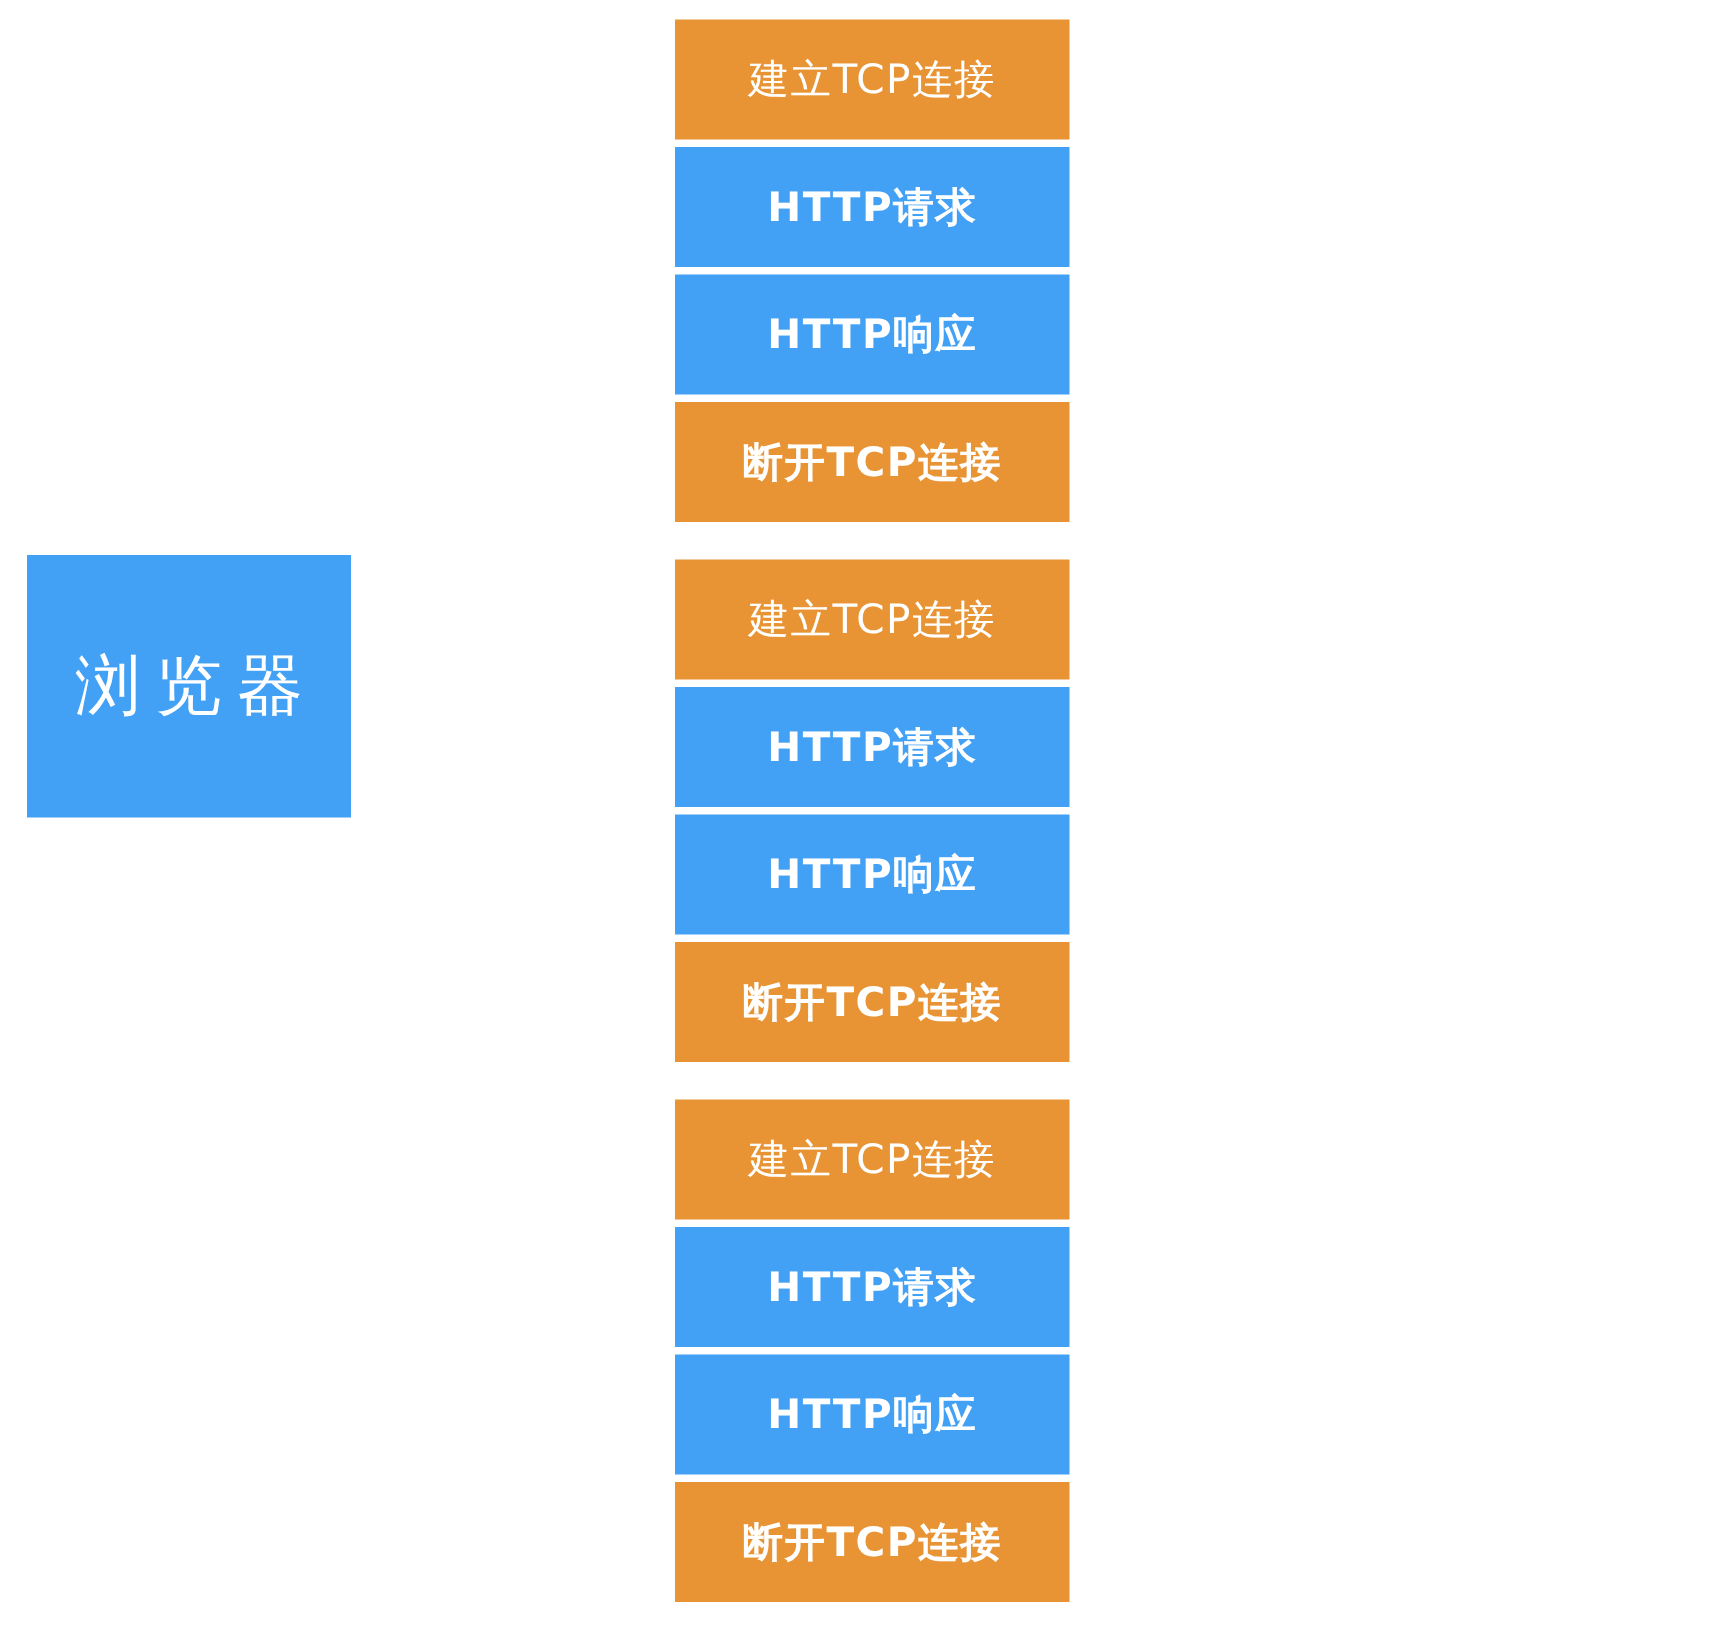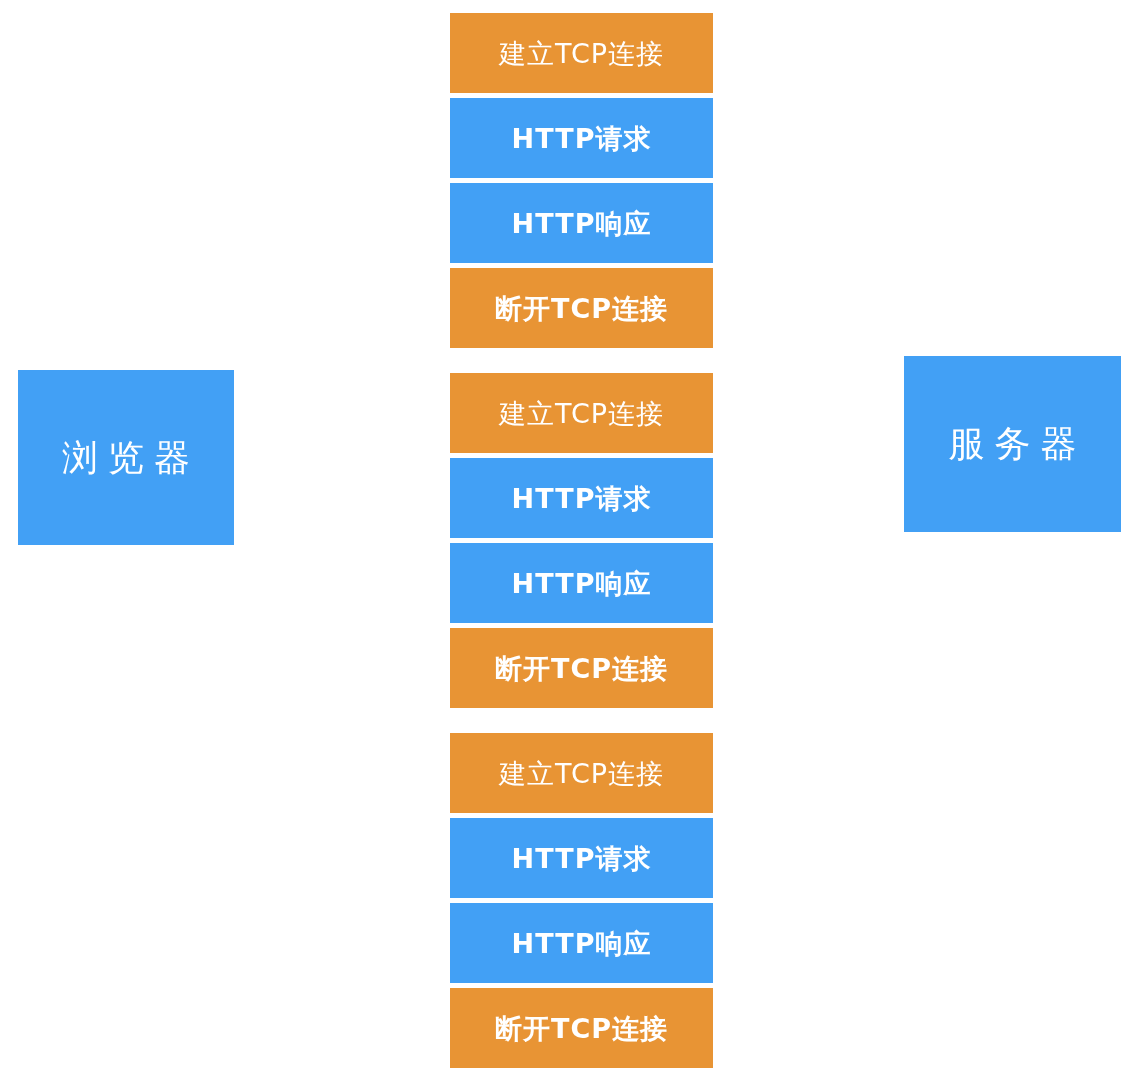--- a/index.html
+++ b/index.html
@@ -25,21 +25,21 @@
   }
 
   
   .endpoint-node {
     position: absolute;
     display: flex;
     align-items: center;
     justify-content: center;
     box-sizing: border-box;
     color: #ffffff;
-    font-size: 36px;
+    font-size: 44px;
     letter-spacing: 10px;
     text-indent: 10px;
     font-weight: 400;
     line-height: 1;
     white-space: nowrap;
   }
 
   #browser-node {
     left: 18px;
     top: 370px;
@@ -97,23 +97,20 @@
 </style>
 </head>
 <body style="background-color: rgb(255, 255, 255);">
 
 <div id="diagram-canvas">
 
   <div class="endpoint-node" id="browser-node" style="background-color: rgb(66, 160, 245);">
     <span class="node-label">浏览器</span>
   </div>
 
-  <div class="endpoint-node" id="server-node" style="background-color: rgb(66, 160, 245);">
-    <span class="node-label">服务器</span>
-  </div>
 
   <div id="exchange-column">
 
     <div class="exchange-group">
       <div class="exchange-bar" style="background-color: rgb(232, 148, 52);">
         <span class="bar-label">建立TCP连接</span>
       </div>
       <div class="exchange-bar" style="background-color: rgb(66, 160, 245);">
         <span class="bar-label">HTTP请求</span>
       </div>

